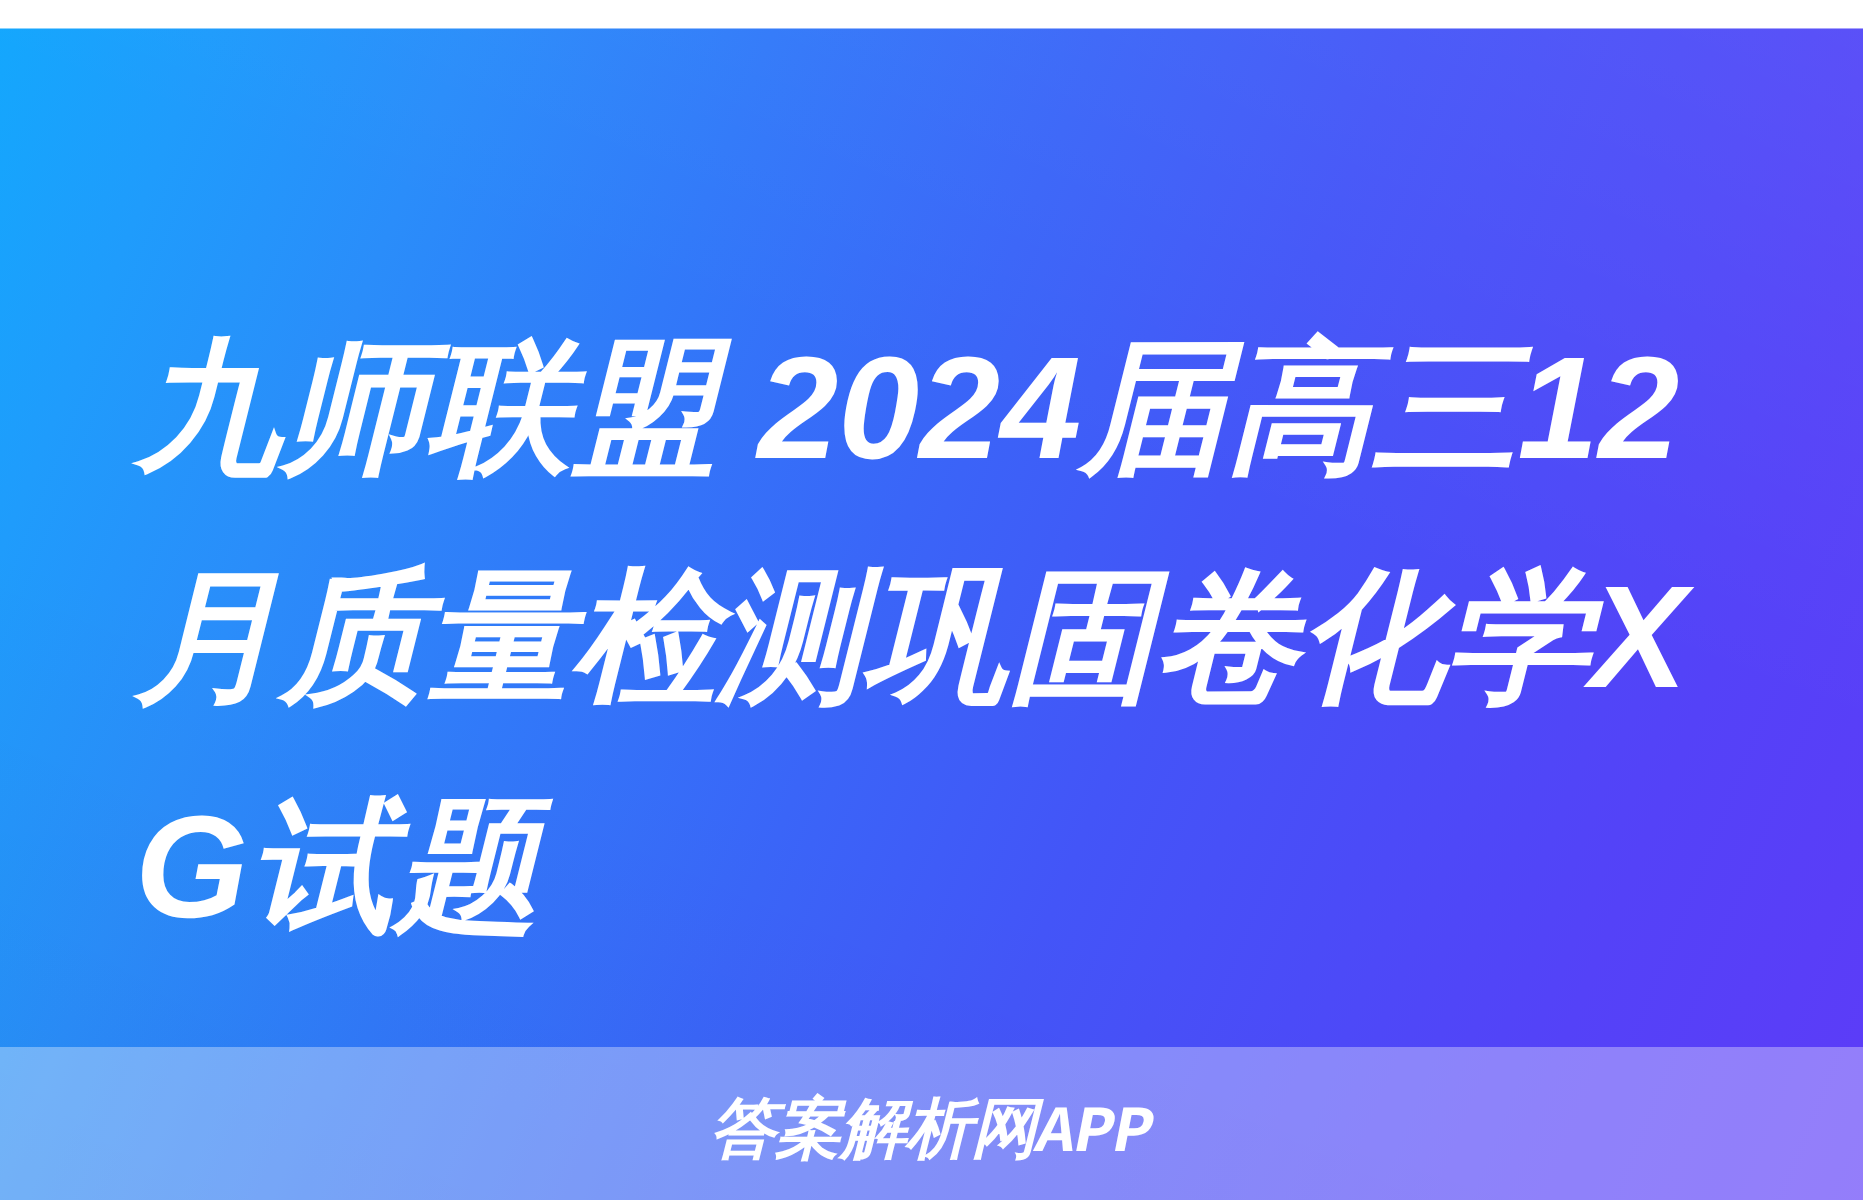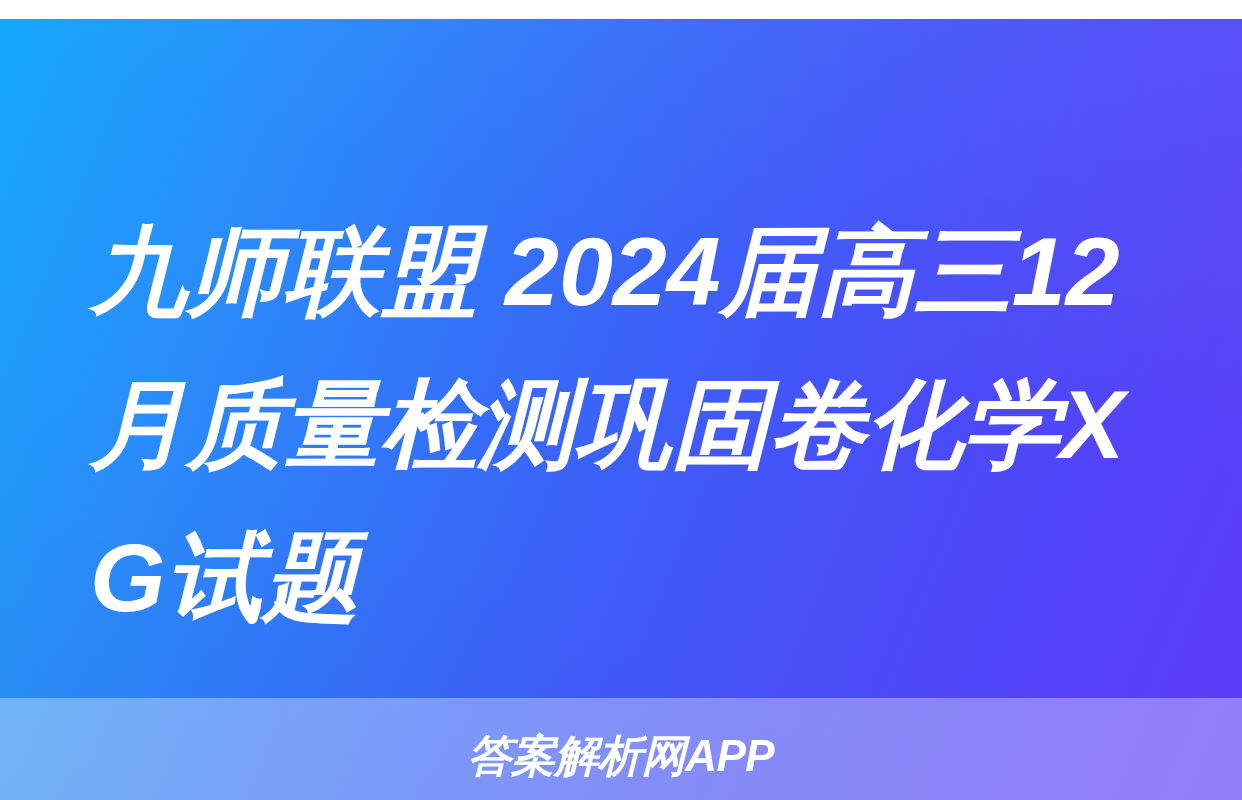--- a/index.html
+++ b/index.html
@@ -87,21 +87,21 @@
     left: 0;
     right: 0;
     top: 712px;
     z-index: 4;
     text-align: center;
   }
 
   .watermark-text {
     display: inline-block;
     color: #ffffff;
-    font-family: Liberation Sans, sans-serif;
+    font-family: Liberation Mono, monospace;
     font-weight: 700;
     font-style: italic;
     font-size: 44px;
     line-height: 50px;
     letter-spacing: -0.5px;
     white-space: nowrap;
   }
 </style>
 </head>
 <body>

